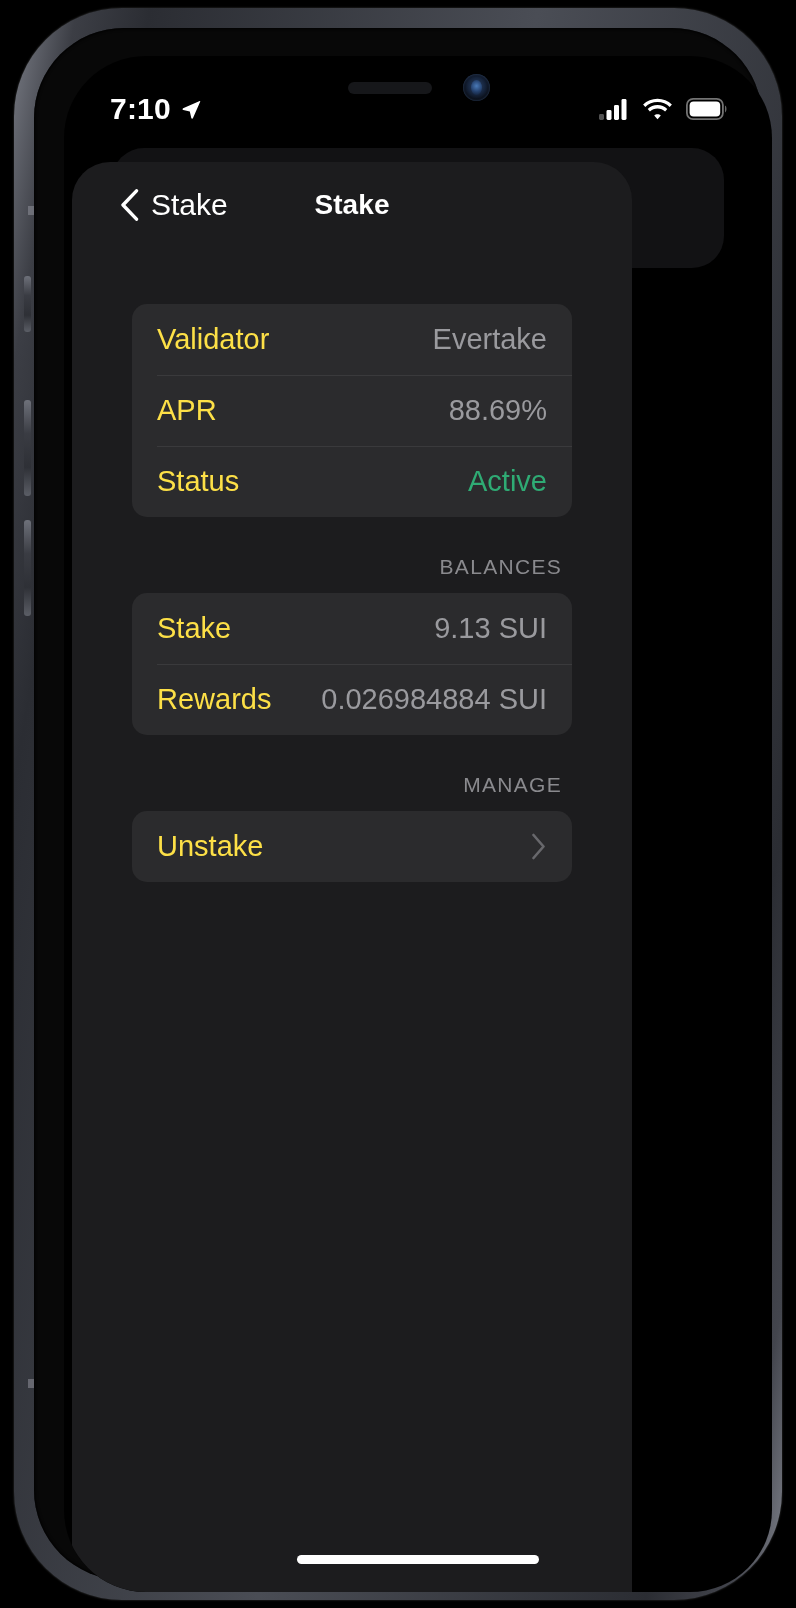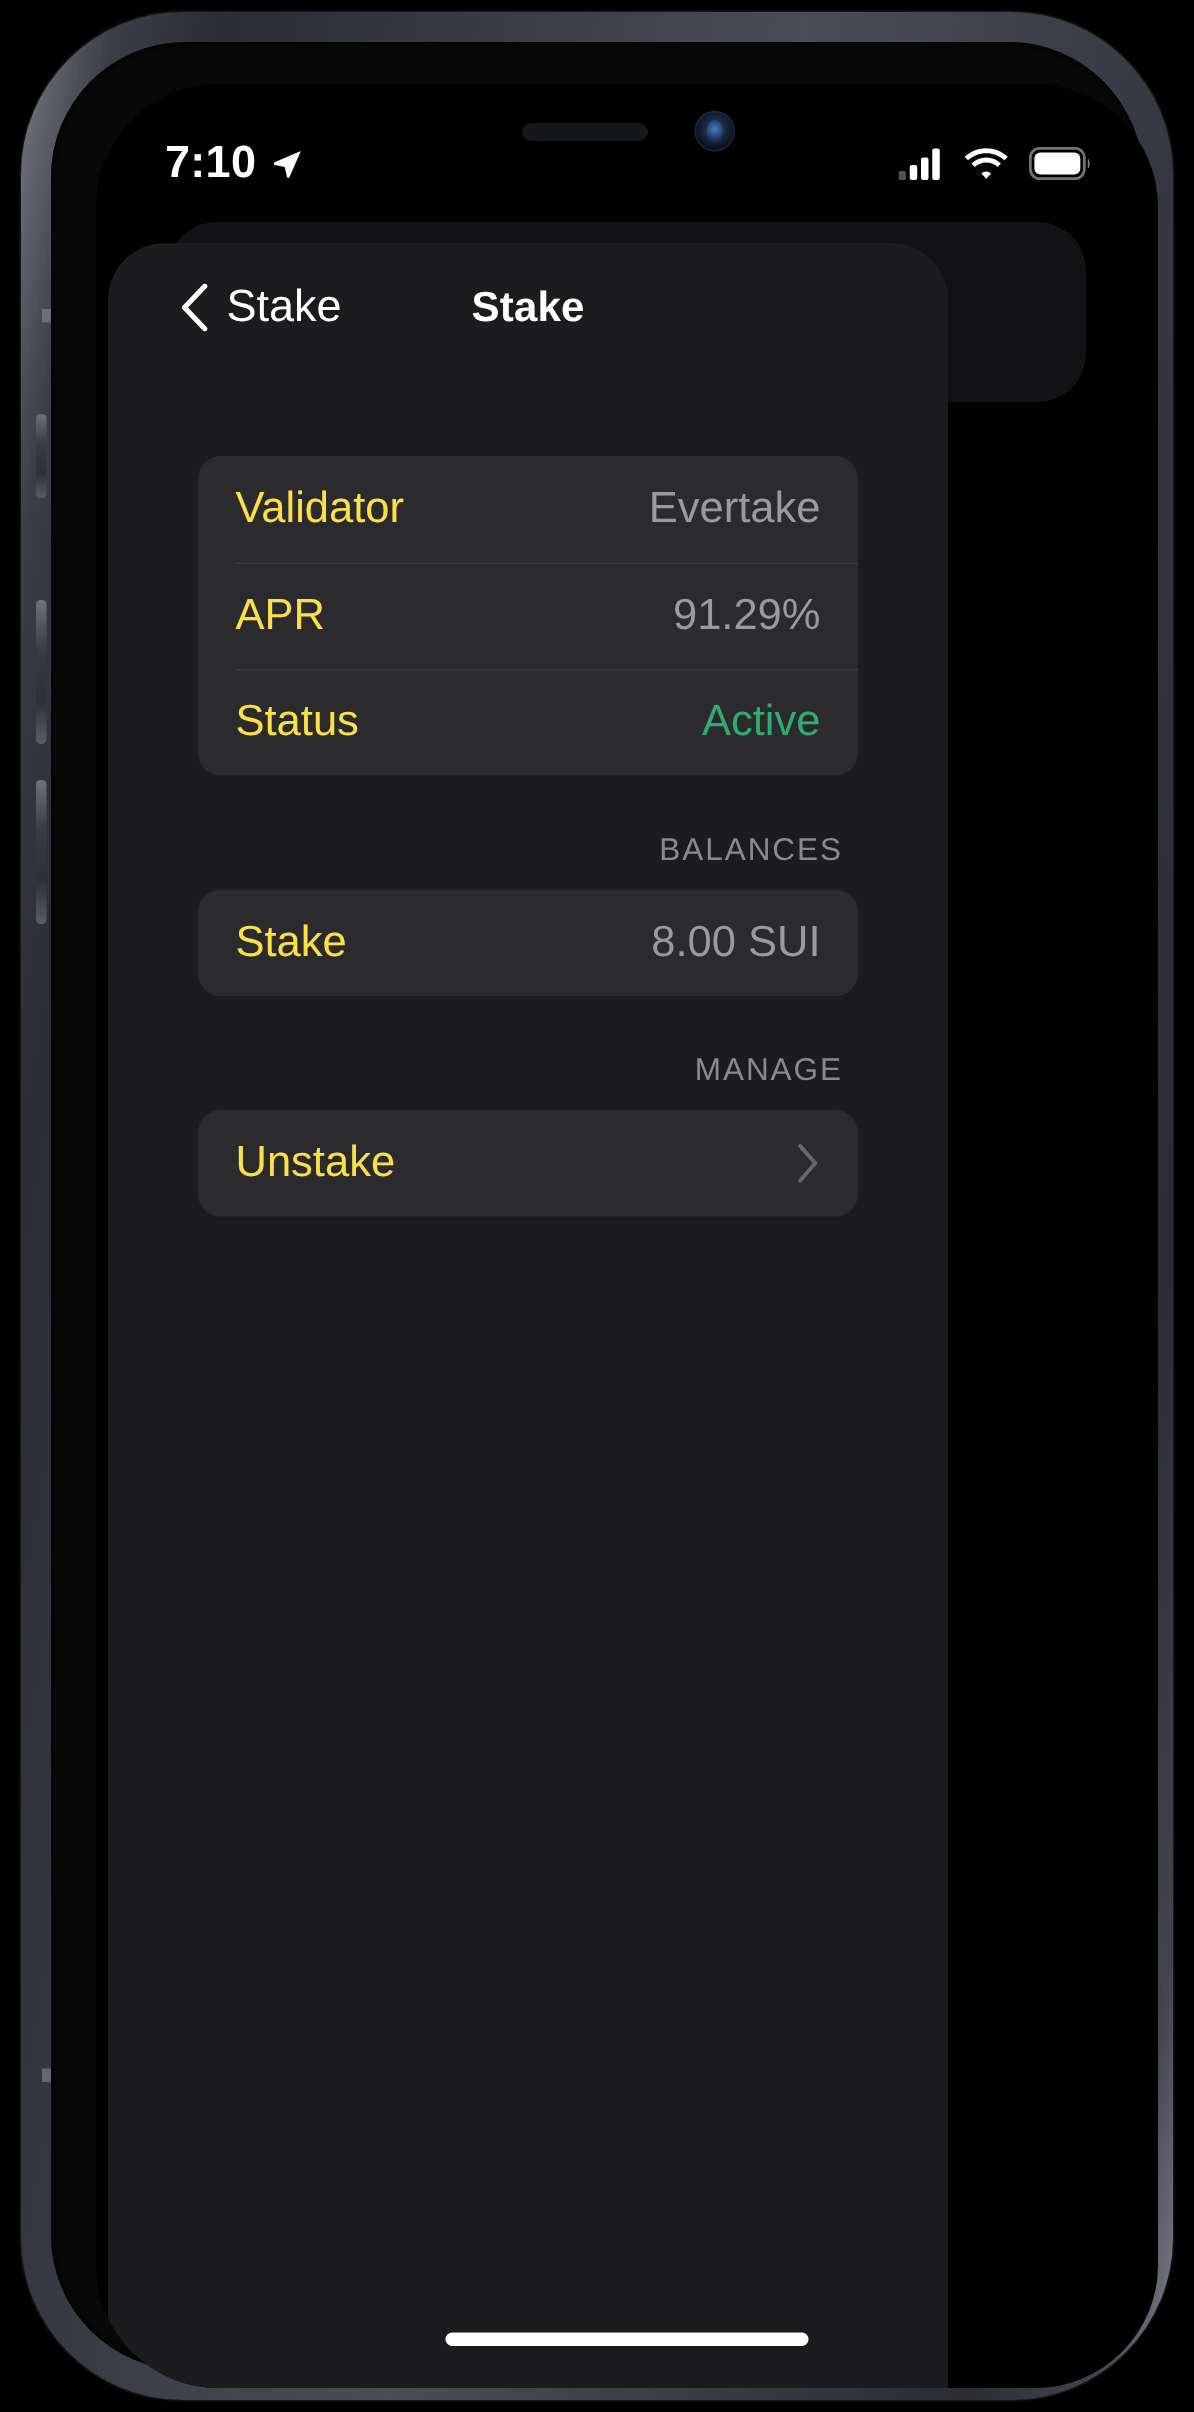--- a/index.html
+++ b/index.html
@@ -204,42 +204,46 @@
             <div class="section">
               <div class="card">
 
                 <div class="row">
                   <span class="row-label">Validator</span>
                   <span class="row-value">Evertake</span>
                 </div>
 
                 <div class="row">
                   <span class="row-label">APR</span>
-                  <span class="row-value">91.29%</span>
+                  <span class="row-value">88.69%</span>
                 </div>
 
                 <div class="row">
                   <span class="row-label">Status</span>
                   <span class="row-value accent-green">Active</span>
                 </div>
 
               </div>
             </div>
 
             <div class="gap-sm"></div>
 
             <div class="section">
               <div class="section-header">BALANCES</div>
               <div class="card">
 
                 <div class="row">
                   <span class="row-label">Stake</span>
-                  <span class="row-value">8.00 SUI</span>
-                </div>
-
+                  <span class="row-value">9.13 SUI</span>
+                </div>
+
+                <div class="row">
+                  <span class="row-label">Rewards</span>
+                  <span class="row-value">0.026984884 SUI</span>
+                </div>
 
               </div>
             </div>
 
             <div class="gap-sm"></div>
 
             <div class="section">
               <div class="section-header">MANAGE</div>
               <div class="card">
 

